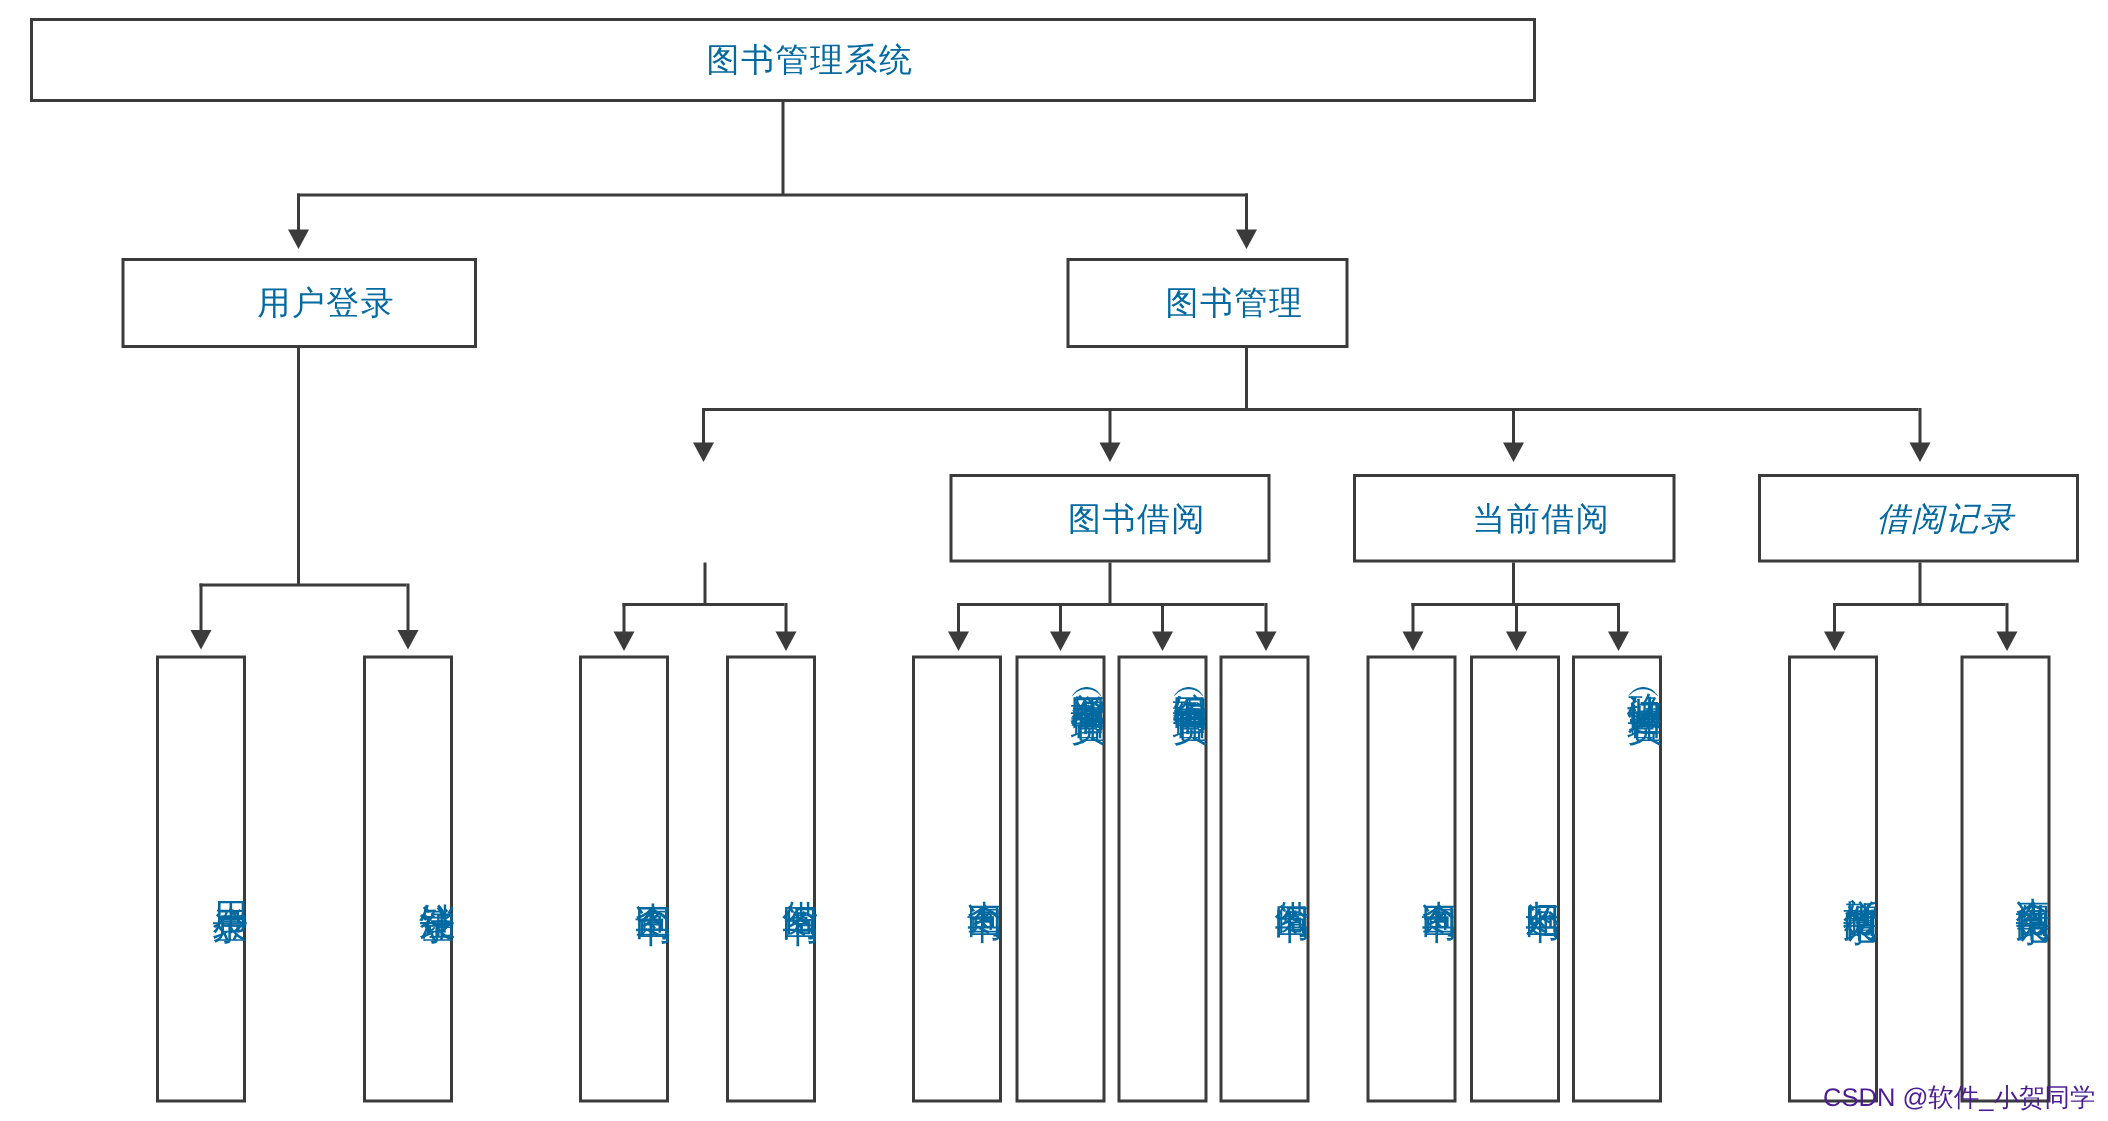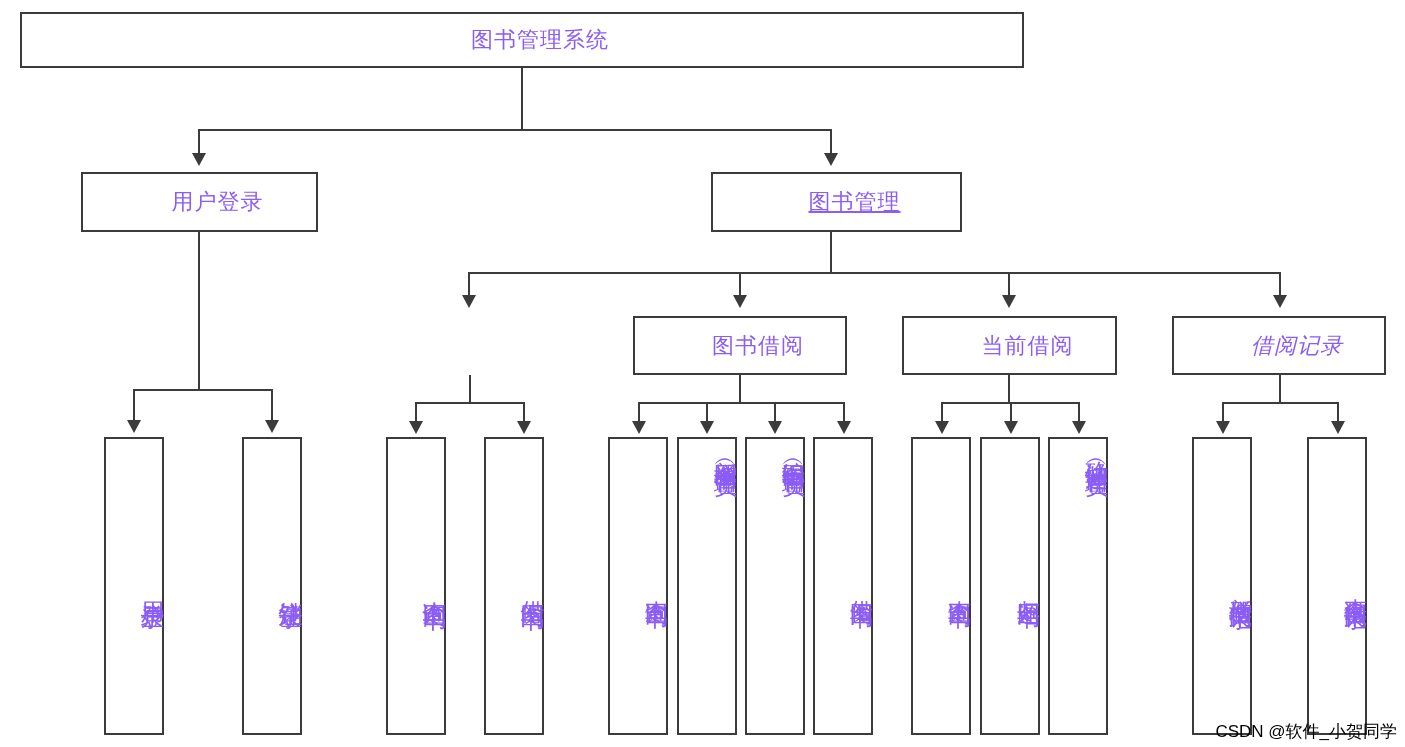--- a/index.html
+++ b/index.html
@@ -17,21 +17,21 @@
     overflow: hidden;
   }
   
   .node {
     position: absolute;
     background: #ffffff;
     border: 2px solid #3b3b3b;
     display: flex;
     align-items: center;
     justify-content: center;
-    color: #8b5cf6;
+    color: #0369a1;
     padding-left: 36px;
   }
   .node.h {            
     font-size: 22px;
     letter-spacing: 1px;
   }
   .node.v {            
     align-items: flex-start;
     justify-content: center;
     padding-top: 4px;
@@ -65,21 +65,21 @@
     border-right: 7px solid transparent;
     border-top: 13px solid #3b3b3b;
   }
 
   
   #watermark {
     position: absolute;
     right: 8px;
     bottom: 4px;
     font-size: 17px;
-    color: #000000;
+    color: #4c1d95;
     white-space: nowrap;
     font-family: "Liberation Sans", "DejaVu Sans", sans-serif;
   }
 </style>
 </head>
 <body>
 
 <div id="canvas">
 
   <div class="node h" style="left:20px; top:12px; width:1004px; height:56px;">
@@ -91,21 +91,21 @@
   <div class="ln h" style="left:198px; top:129px; width:634px;"></div>
 
   <div class="ln v" style="left:198px; top:129px; height:26px;"></div>
   <div class="arrow" style="left:192px; top:153px;"></div>
   <div class="ln v" style="left:830px; top:129px; height:26px;"></div>
   <div class="arrow" style="left:824px; top:153px;"></div>
 
   <div class="node h" style="left:81px; top:172px; width:237px; height:60px;">
     <span>用户登录</span>
   </div>
-  <div class="node h" style="left:711px; top:172px; width:251px; height:60px;text-decoration:underline;">
+  <div class="node h" style="left:711px; top:172px; width:188px; height:60px;">
     <span>图书管理</span>
   </div>
 
   <div class="ln v" style="left:198px; top:232px; height:158px;"></div>
   <div class="ln h" style="left:133px; top:389px; width:138px;"></div>
   <div class="ln v" style="left:133px; top:389px; height:32px;"></div>
   <div class="arrow" style="left:127px; top:420px;"></div>
   <div class="ln v" style="left:271px; top:389px; height:32px;"></div>
   <div class="arrow" style="left:265px; top:420px;"></div>
 

